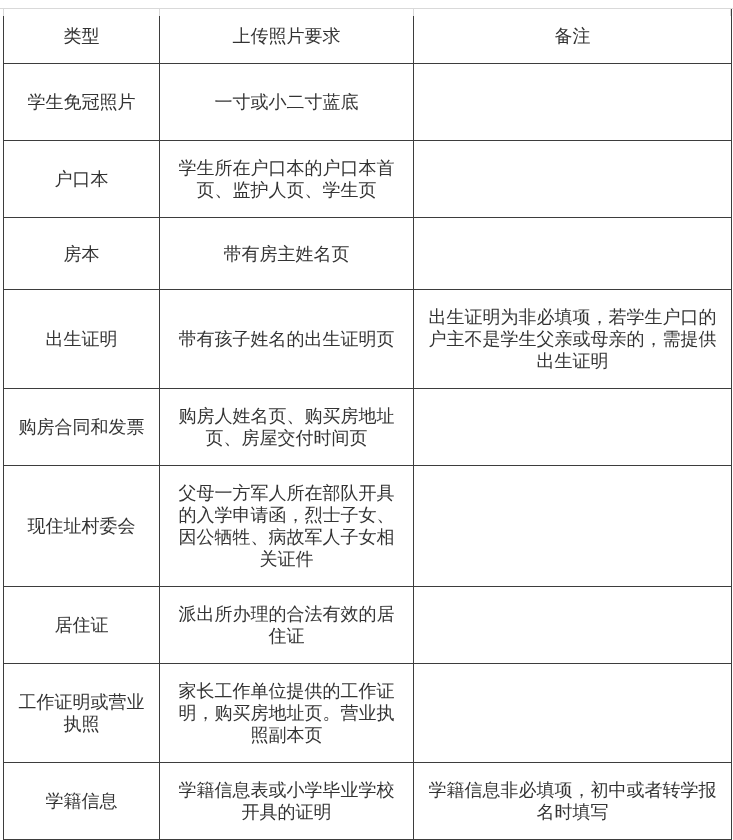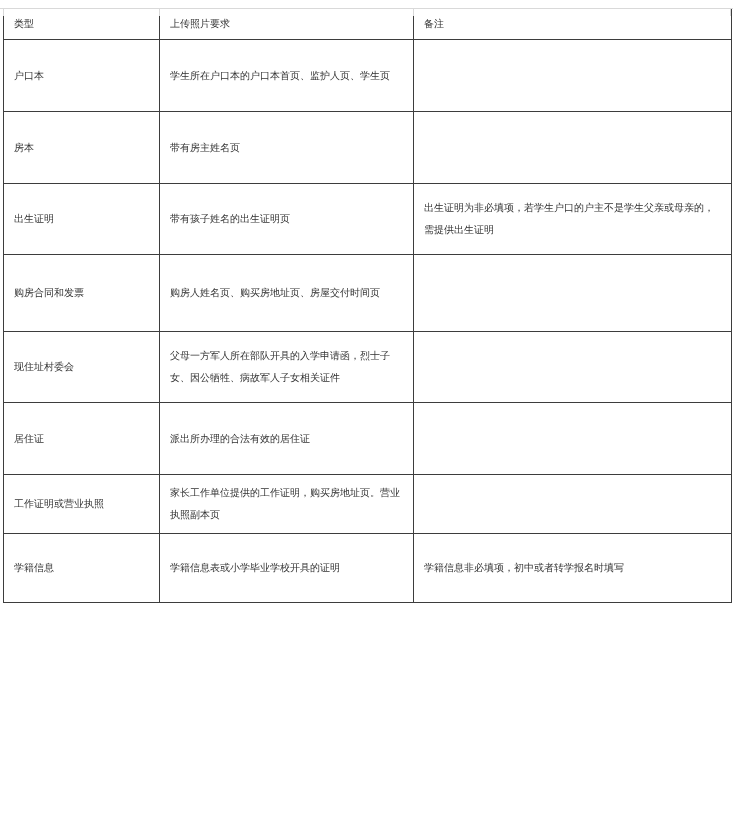--- a/index.html
+++ b/index.html
@@ -35,26 +35,26 @@
   .stub-d{left:730px;}
 
   table.doc-table{
     border-collapse:collapse;
     table-layout:fixed;
     width:728px;
     margin:8px 0 0 3px;
   }
   .doc-table td,.doc-table th{
     border:1.5px solid var(--border-color);
-    text-align:left;
+    text-align:center;
     vertical-align:middle;
-    font-size:10px;
+    font-size:18px;
     font-weight:normal;
     line-height:22px;
-    padding:4px 10px;
+    padding:16px 10px;
     word-break:break-all;
     overflow-wrap:break-word;
     background:var(--bg-color);
   }
   col.c1{width:156px;}
   col.c2{width:254px;}
   col.c3{width:318px;}
 </style>
 </head>
 <body>
@@ -73,20 +73,25 @@
         <col class="c3">
       </colgroup>
     <thead>
       <tr style="height:30px;">
         <th>类型</th>
         <th>上传照片要求</th>
         <th>备注</th>
       </tr>
     </thead>
     <tbody>
+      <tr style="height:77px;">
+        <td>学生免冠照片</td>
+        <td>一寸或小二寸蓝底</td>
+        <td></td>
+      </tr>
       <tr style="height:72px;">
         <td>户口本</td>
         <td>学生所在户口本的户口本首页、监护人页、学生页</td>
         <td></td>
       </tr>
       <tr style="height:72px;">
         <td>房本</td>
         <td>带有房主姓名页</td>
         <td></td>
       </tr>

